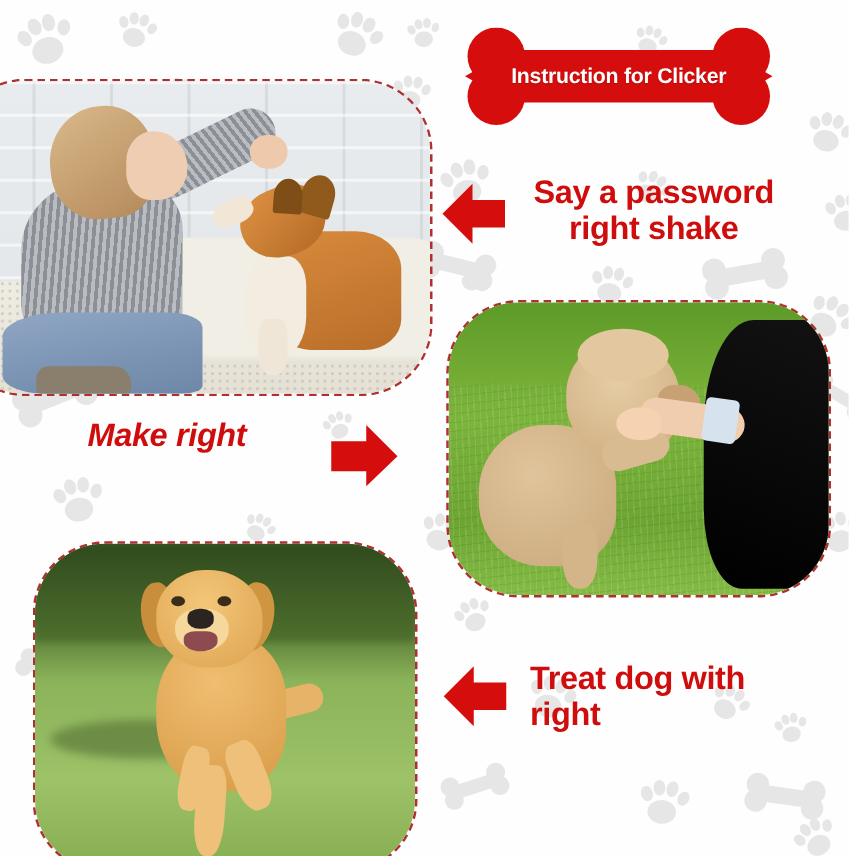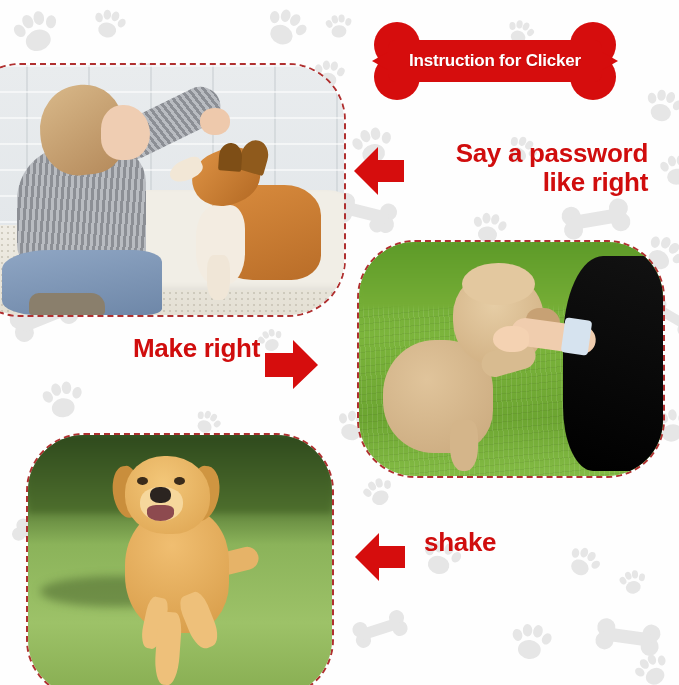--- a/index.html
+++ b/index.html
@@ -155,22 +155,22 @@
   }
 
   
   .step-caption{
     position:absolute;z-index:4;
     color:#d00d0d;font-weight:bold;
     font-family:"Liberation Sans", sans-serif;
     font-size:26px;line-height:1.12;
     letter-spacing:-.3px;
   }
-  #caption-password{left:398px;top:139px;width:250px;text-align:right;}
-  #caption-moves{left:70px;top:334px;width:190px;text-align:right;}
+  #caption-password{left:398px;top:139px;width:250px;text-align:center;}
+  #caption-moves{left:70px;top:334px;width:190px;text-align:left;font-style:italic;}
   #caption-treat{left:424px;top:528px;width:240px;text-align:left;}
 
   .arrow{position:absolute;z-index:4;}
   #arrow-left-password{left:352px;top:142px;width:54px;height:58px;}
   #arrow-right-moves{left:262px;top:337px;width:58px;height:56px;}
   #arrow-left-treat{left:353px;top:528px;width:54px;height:58px;}
 </style>
 </head>
 <body>
 
@@ -610,34 +610,35 @@
     <div class="bone-label">Instruction for Clicker</div>
   </div>
 
   <div class="arrow" id="arrow-left-password">
     <svg viewBox="0 0 54 58" width="54" height="58">
       <polygon points="2,29 26,5 26,18 52,18 52,40 26,40 26,53" fill="#d60d0d"></polygon>
     </svg>
   </div>
   <div class="step-caption" id="caption-password">
     <div>Say a password</div>
-    <div>like right</div>
+    <div>right shake</div>
   </div>
 
   <div class="step-caption" id="caption-moves">
     <div>Make right</div>
   </div>
   <div class="arrow" id="arrow-right-moves">
     <svg viewBox="0 0 58 56" width="58" height="56">
       <polygon points="56,28 31,3 31,16 3,16 3,40 31,40 31,52" fill="#d60d0d"></polygon>
     </svg>
   </div>
 
   <div class="arrow" id="arrow-left-treat">
     <svg viewBox="0 0 54 58" width="54" height="58">
       <polygon points="2,29 26,5 26,18 52,18 52,40 26,40 26,53" fill="#d60d0d"></polygon>
     </svg>
   </div>
   <div class="step-caption" id="caption-treat">
-    <div>shake</div>
+    <div>Treat dog with</div>
+    <div>right</div>
   </div>
 
 </div>
 
 </body></html>

